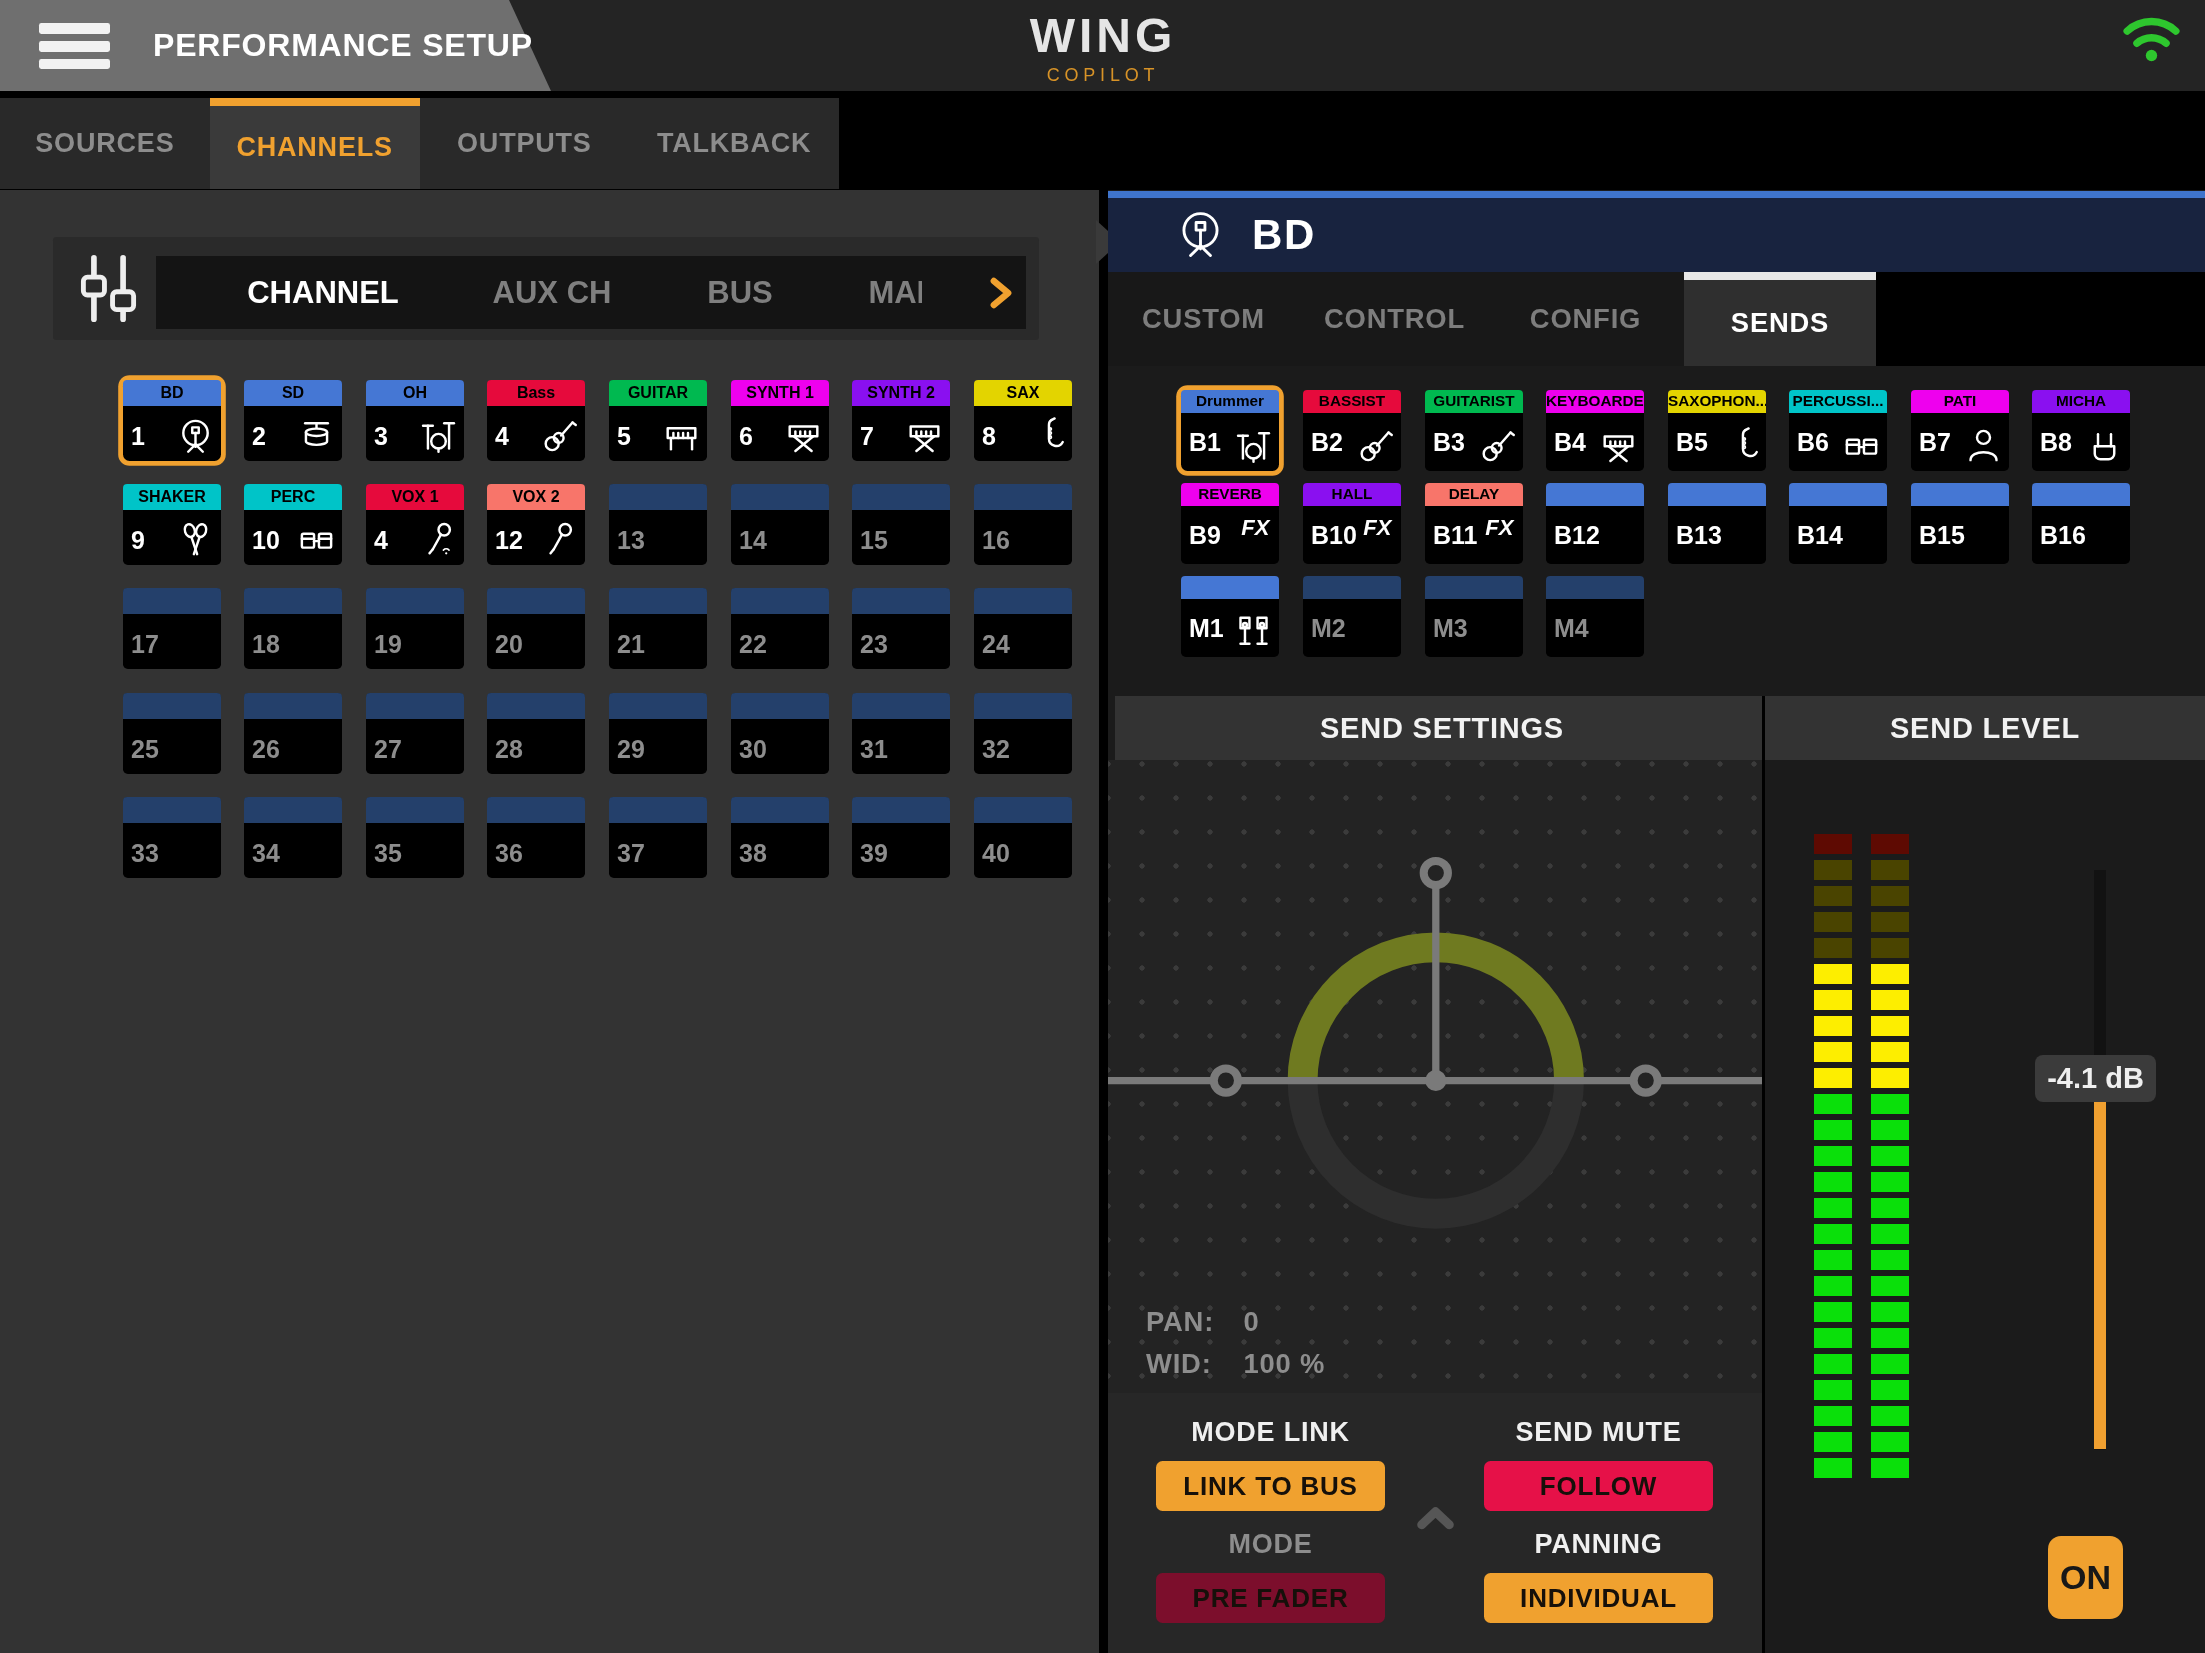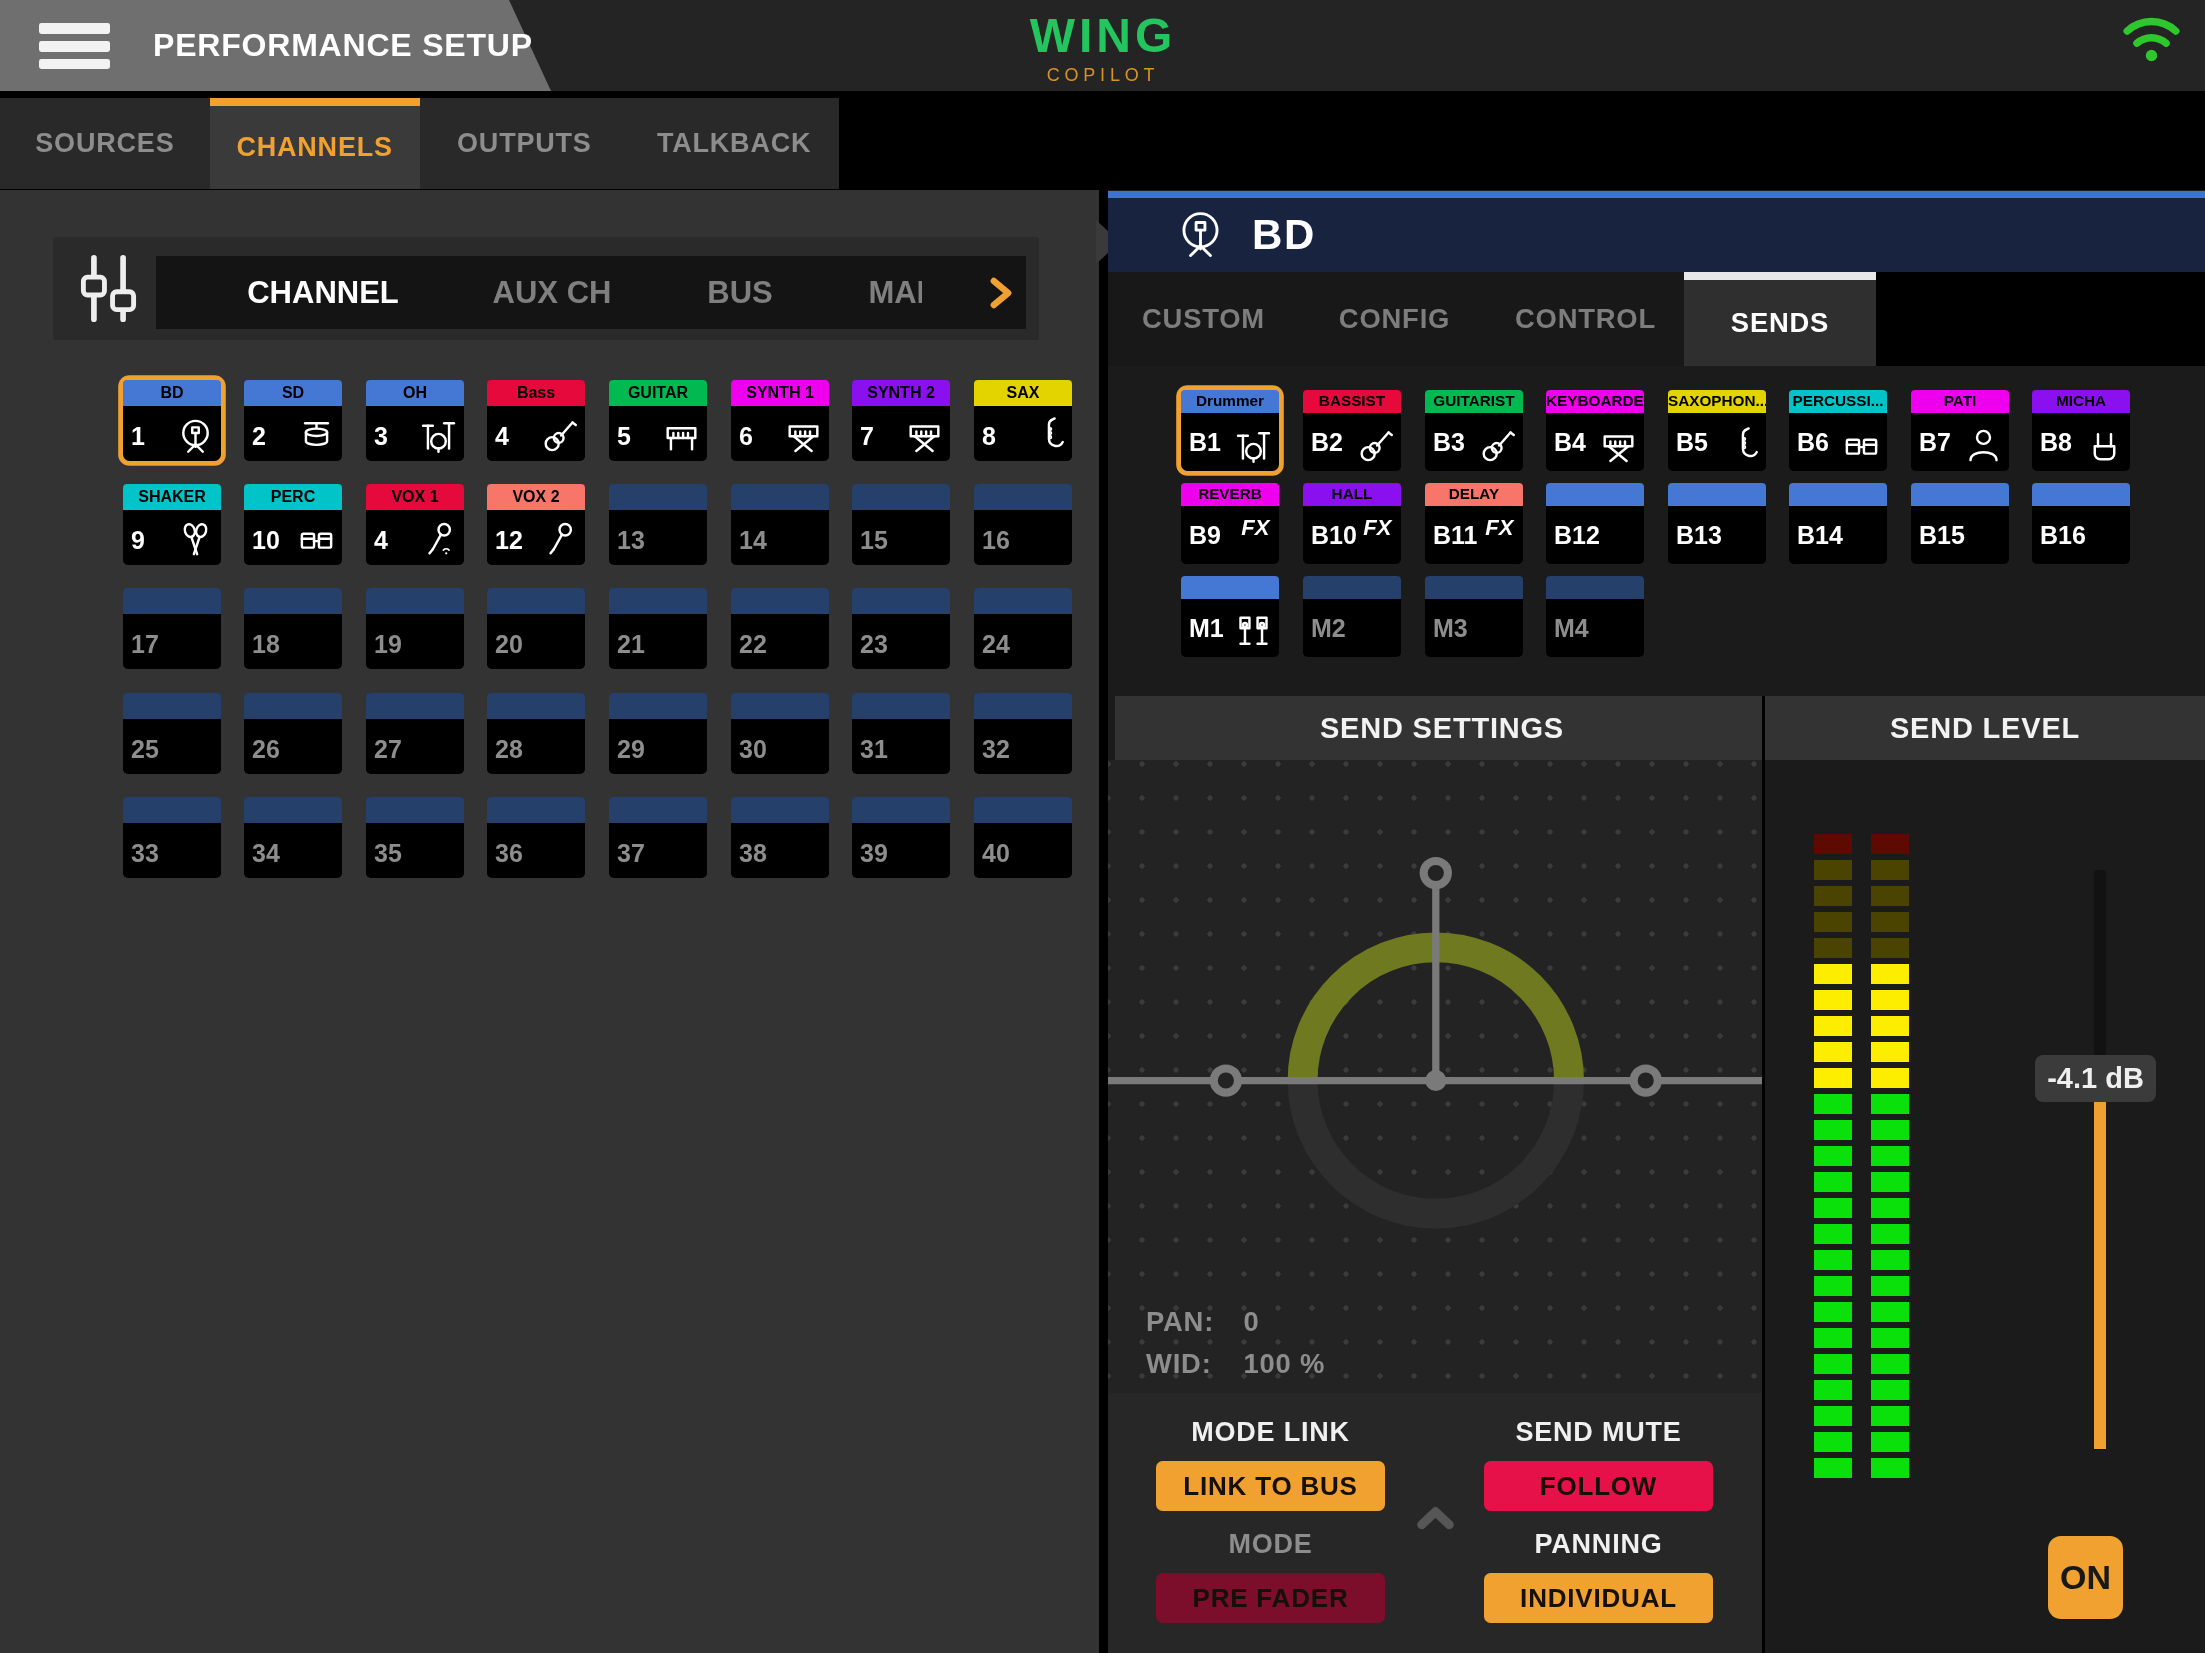--- a/index.html
+++ b/index.html
@@ -9,21 +9,21 @@
 
   
   .topbar { position:absolute; left:0; top:0; width:2205px; height:91px; background:#242424; }
   .trapezoid { position:absolute; left:0; top:0; width:557px; height:91px; background:#6f6f6f;
                clip-path:polygon(0 0, 509px 0, 551px 91px, 0 91px); }
   .hamburger { position:absolute; left:39px; top:23.4px; width:71px; height:46px; }
   .hamburger div { width:71px; height:10.5px; border-radius:2.4px; background:#f2f2f2; margin-bottom:7.3px; }
   .app-title { position:absolute; left:153px; top:0; height:91px; line-height:91px;
                font-size:32px; font-weight:bold; color:#fff; letter-spacing:0.8px; }
   .logo { position:absolute; left:982px; top:8px; width:242px; text-align:center; }
-  .logo .w { font-size:48px; font-weight:bold; color:#22c55e; letter-spacing:4px; }
+  .logo .w { font-size:48px; font-weight:bold; color:#e5e5e5; letter-spacing:4px; }
   .logo .c { font-size:18px; color:#d89327; letter-spacing:4.8px; margin-top:1.6px; }
   .wifi { position:absolute; left:2119px; top:9.7px; width:65px; height:65px; }
   .wifi svg { stroke:#2ec72e; stroke-width:9; fill:none; stroke-linecap:round; }
 
   
   .tabs-strip { position:absolute; left:0; top:98px; width:839px; height:91px; background:#292929; display:flex; }
   .mtab { width:210px; height:91px; display:flex; align-items:center; justify-content:center;
           font-size:27px; font-weight:bold; color:#8d8d8d; letter-spacing:0.8px; }
   .mtab.active { background:#3a3a3a; color:#f0a12f; border-top:8px solid #f0a12f; }
 
@@ -421,22 +421,22 @@
             <line x1="24" y1="35" x2="15" y2="44"></line>
             <line x1="24" y1="35" x2="33" y2="44"></line>
         </svg>
       </div>
       <div class="bd-title">BD</div>
     </div>
 
     <div class="rtabs">
       <div class="rtabs-left">
         <div class="rtab">CUSTOM</div>
+        <div class="rtab">CONTROL</div>
         <div class="rtab">CONFIG</div>
-        <div class="rtab">CONTROL</div>
       </div>
       <div class="rtab sends">SENDS</div>
     </div>
 
     <div id="sends-grid">
         <div class="cell snd sel" style="left: 73px; top: 200px;">
           <div class="hd" style="background: rgb(69, 119, 212);">Drummer</div>
           <span class="num">B1</span>
           <span class="ci"><svg viewBox="0 0 48 48">
               <line x1="5" y1="12" x2="17" y2="12"></line>

